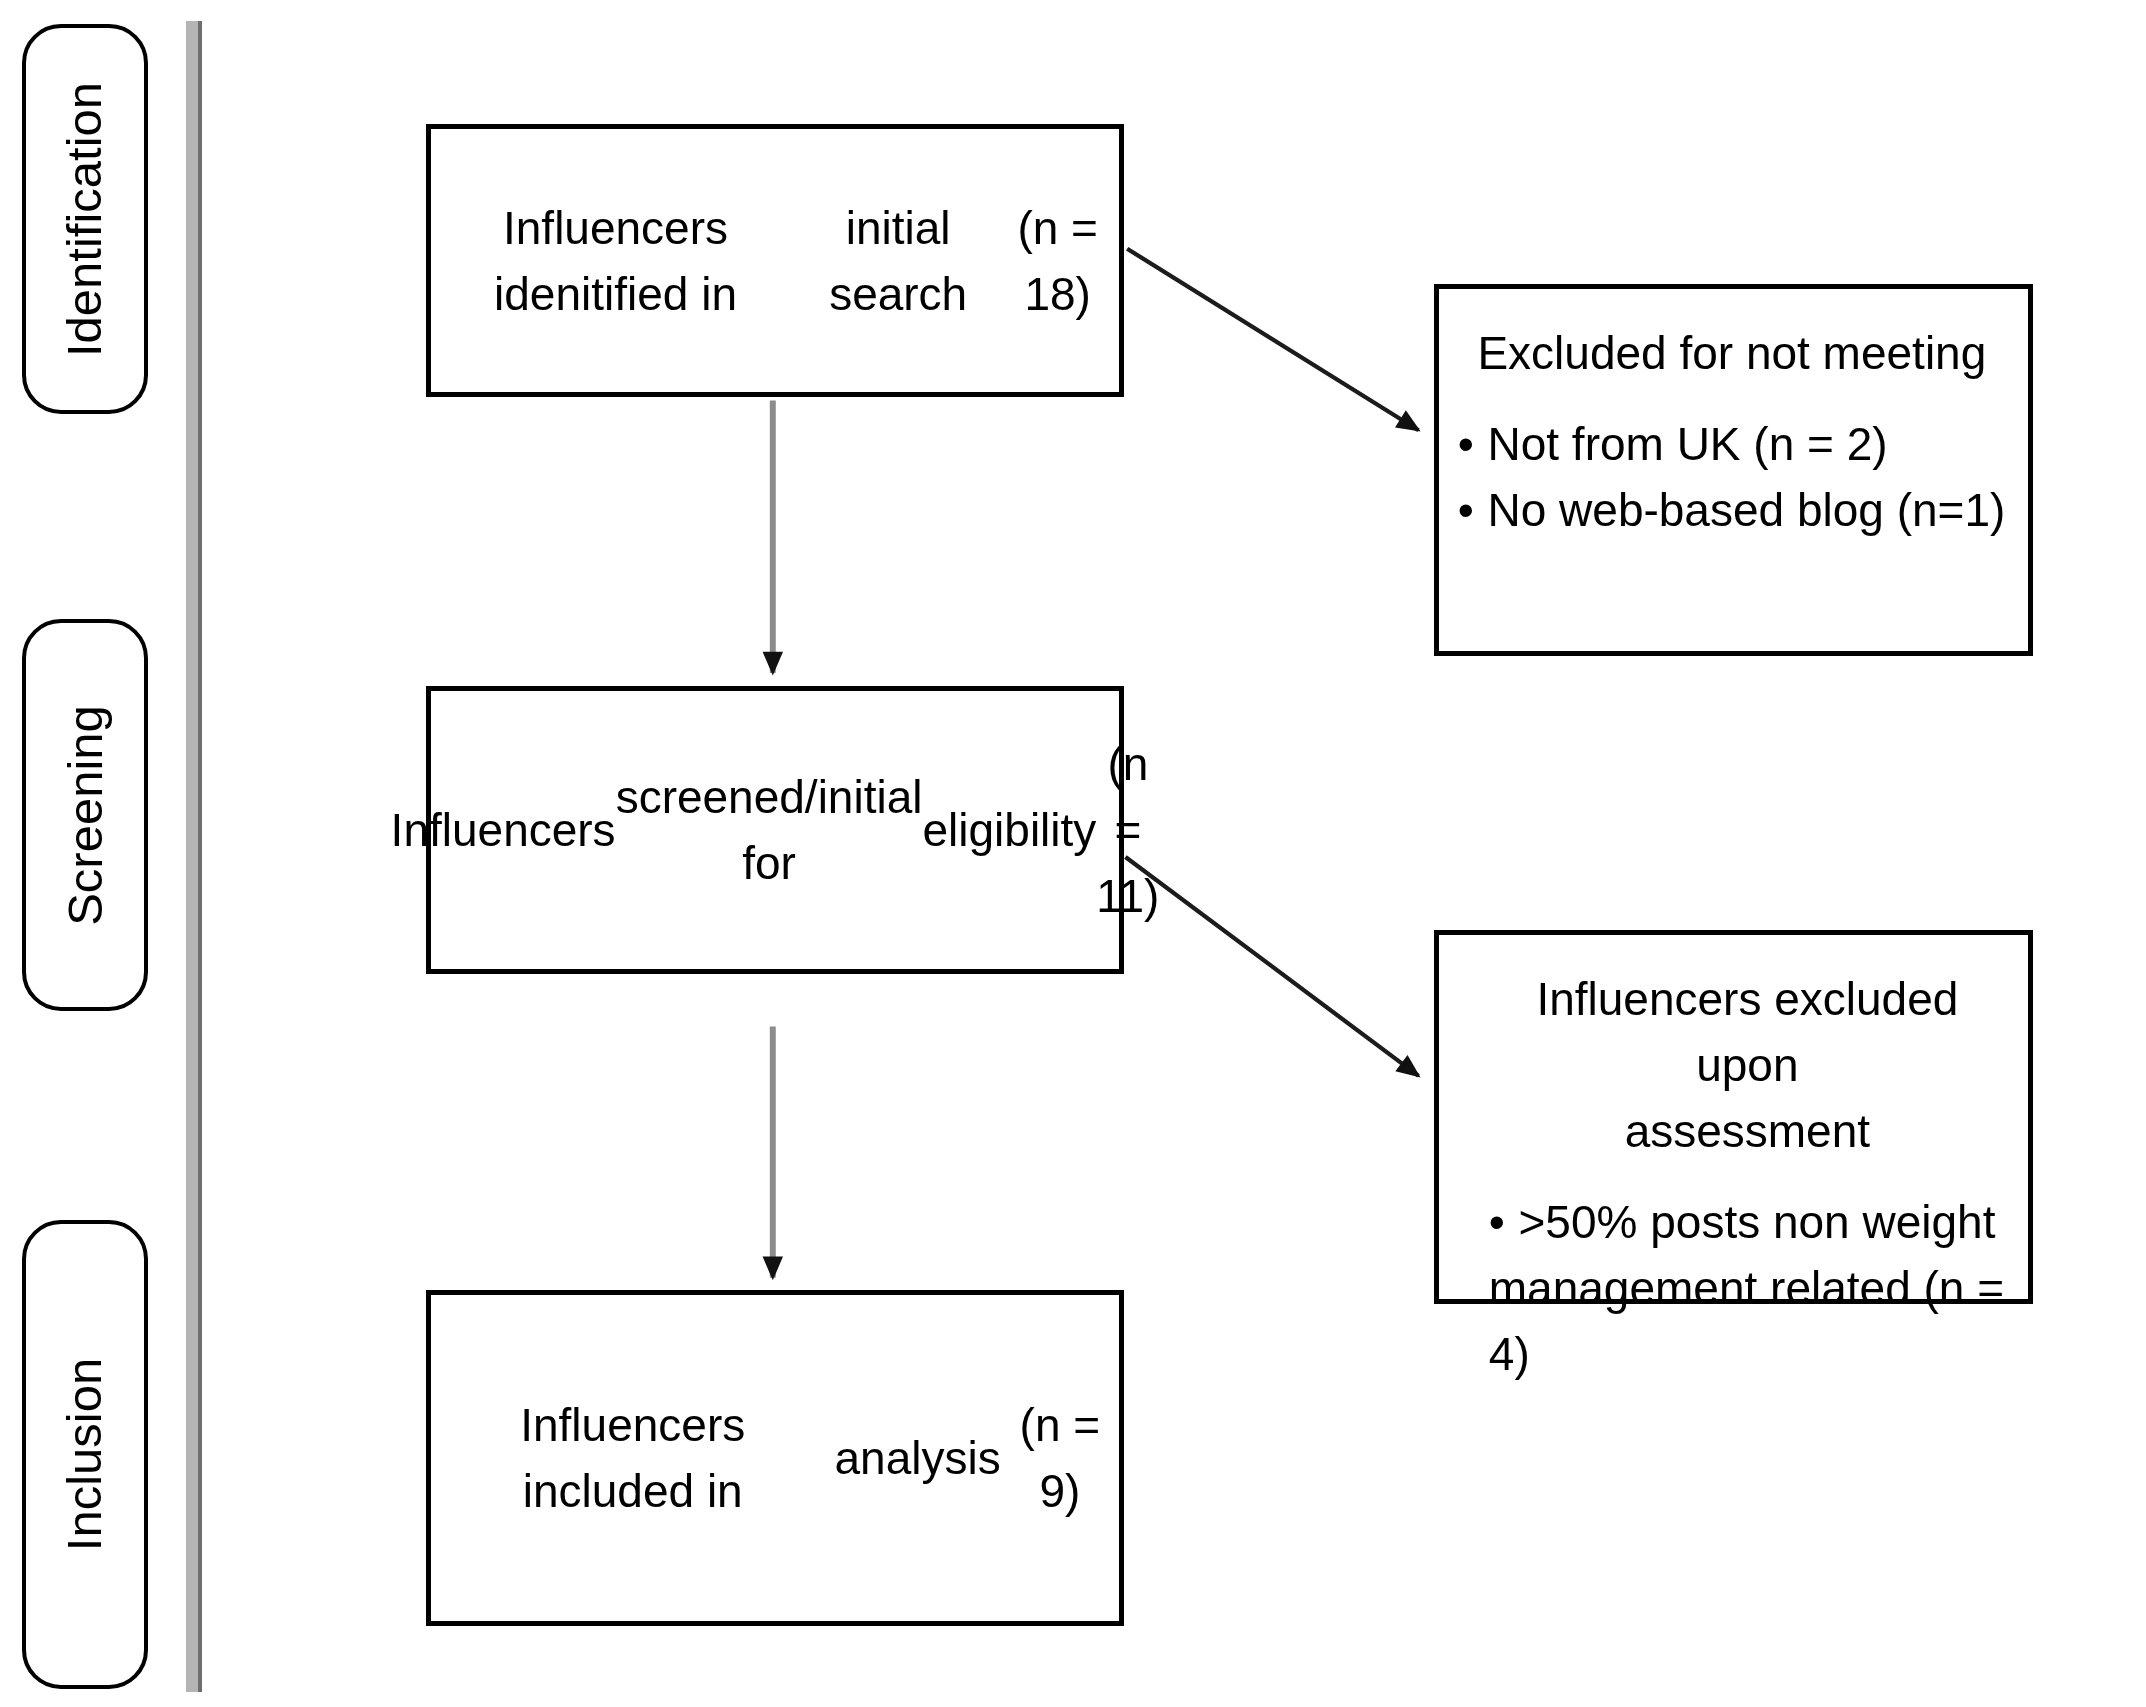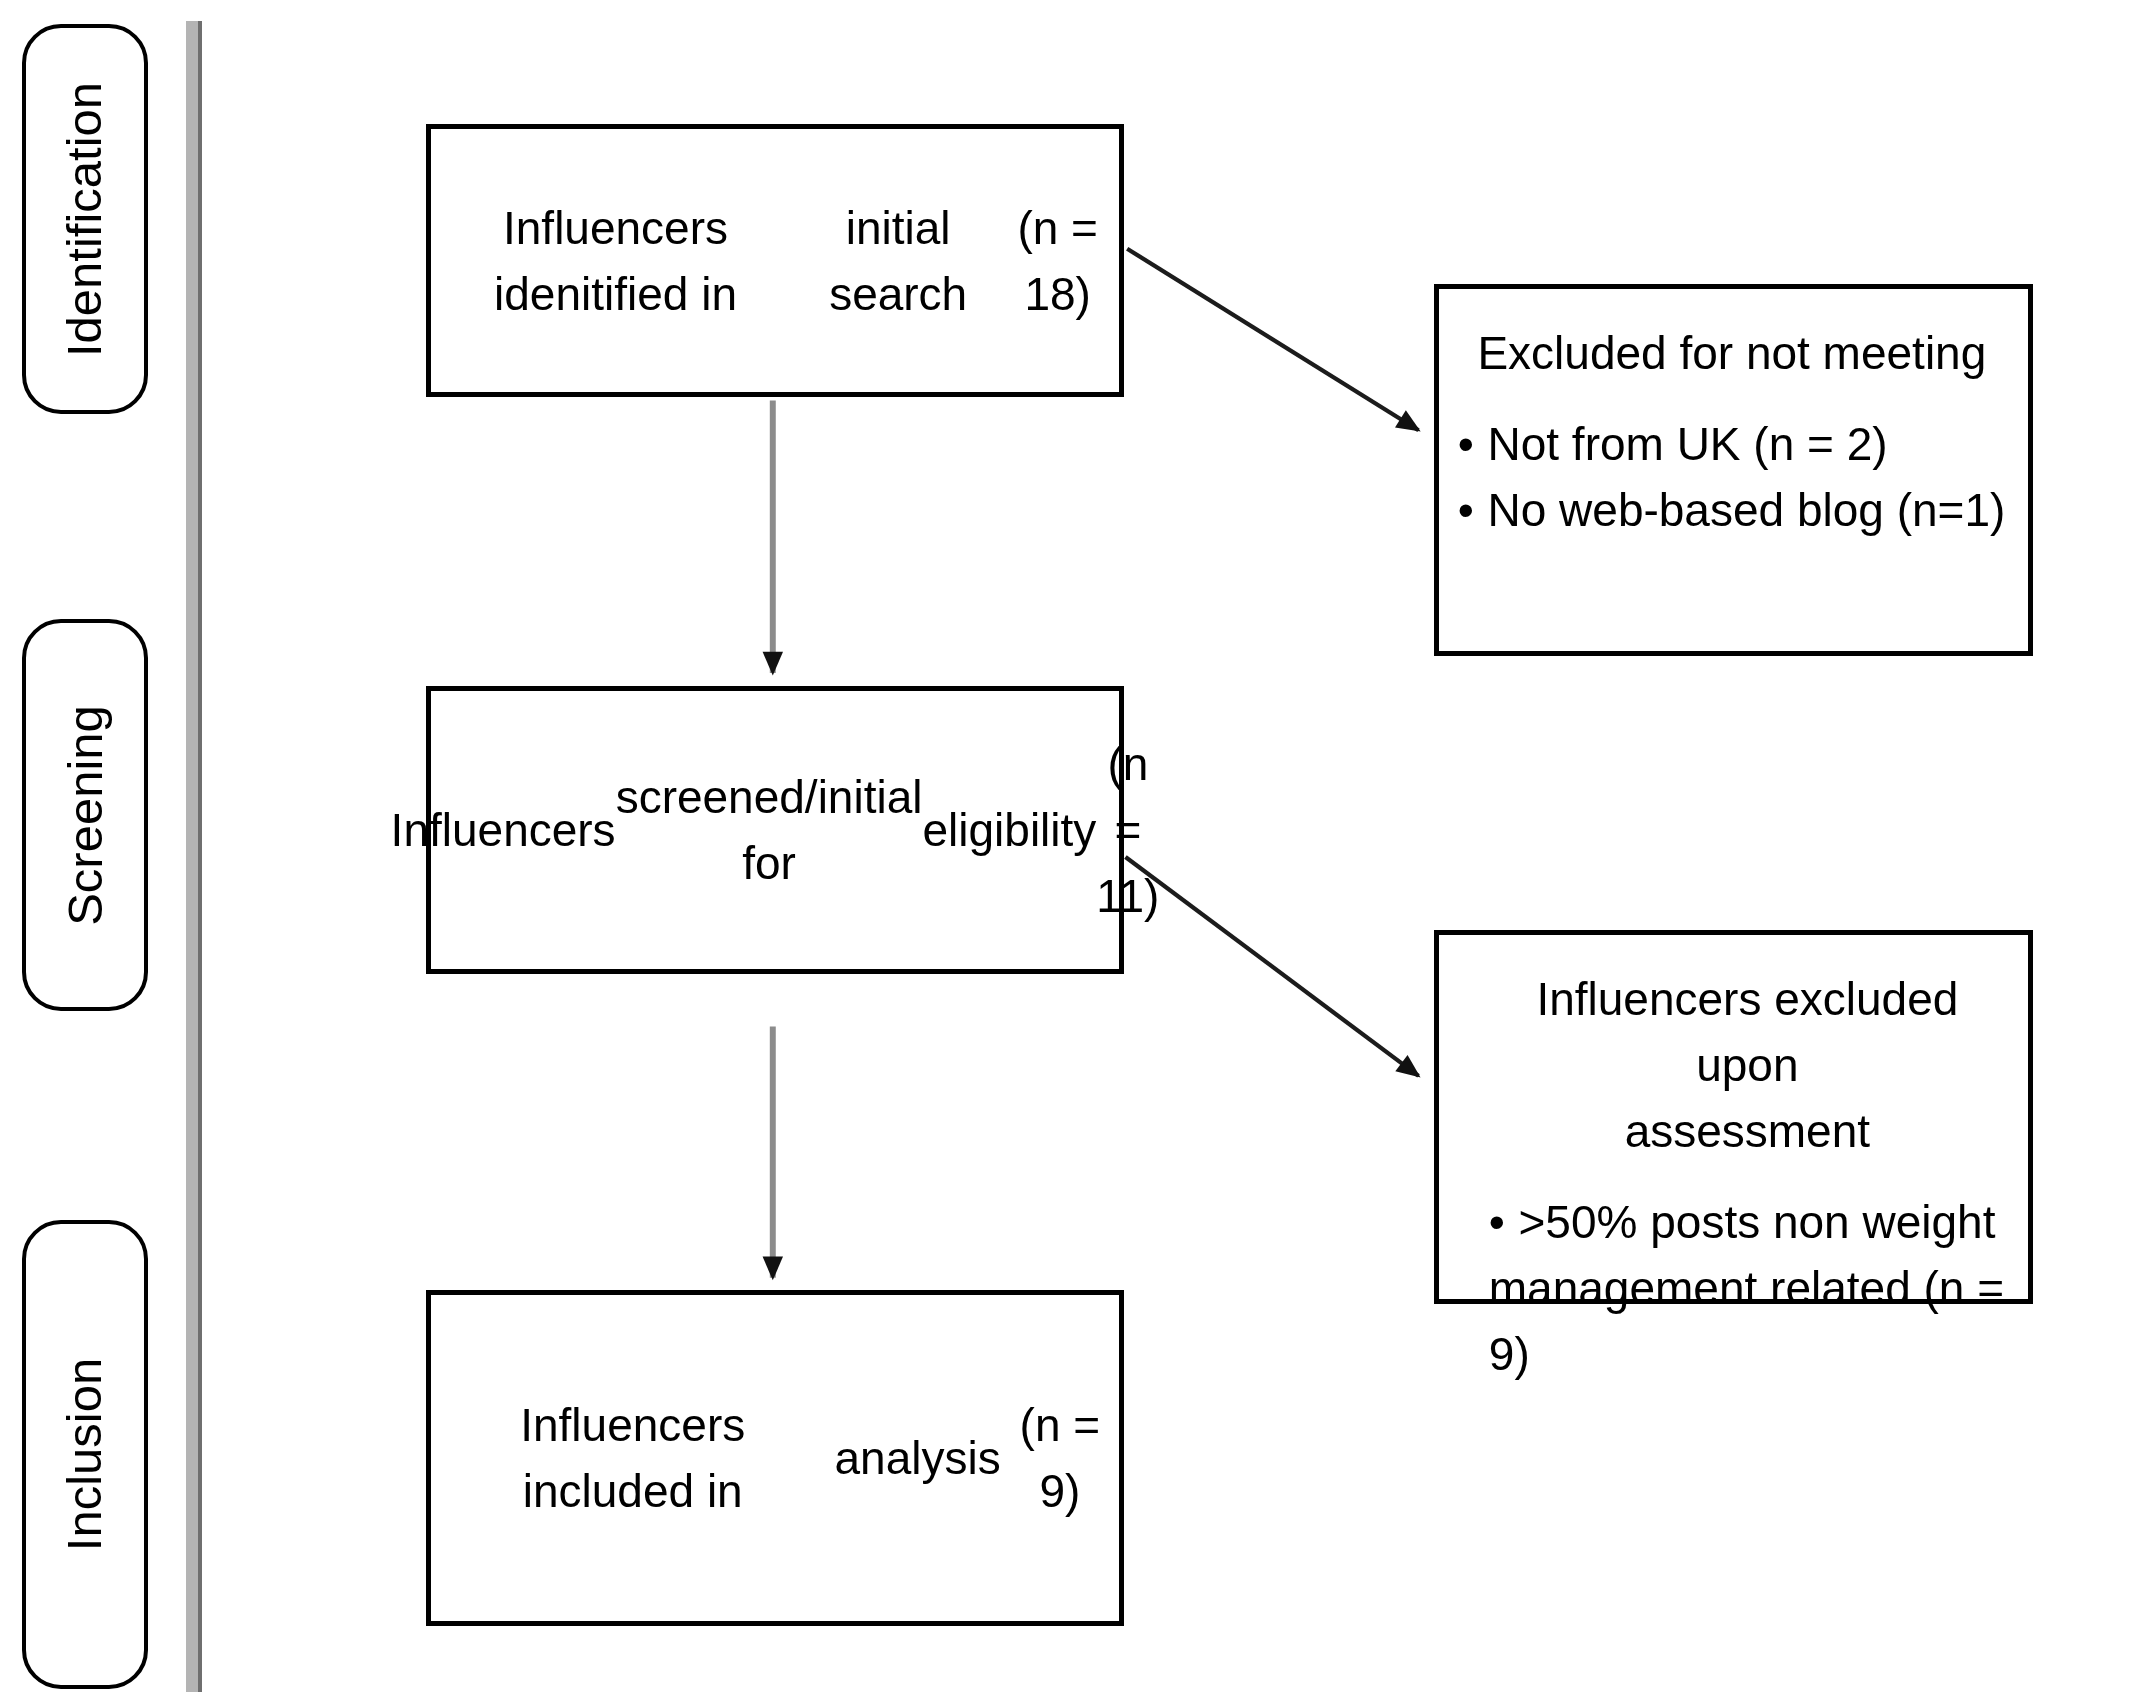--- a/index.html
+++ b/index.html
@@ -137,21 +137,21 @@
 
   <div class="excl-box" id="excl-assessment">
     <div class="excl-title">
       <div>Influencers excluded upon</div>
       <div>assessment</div>
     </div>
     <div class="excl-bullets">
       <div class="bullet-row">
         <span class="bullet-glyph">•</span><span>&gt;50% posts non weight</span>
       </div>
-      <div class="bullet-cont">management related (n = 9)</div>
+      <div class="bullet-cont">management related (n = 4)</div>
     </div>
   </div>
 
   <svg class="arrows" width="2147" height="1708" viewBox="0 0 2520 2005">
     <defs>
       <marker id="ah" markerUnits="userSpaceOnUse" markerWidth="36" markerHeight="36" refX="26" refY="13" orient="auto">
         <path d="M1,1 L29,13 L1,25 Z" fill="#111111"></path>
       </marker>
     </defs>
     <line class="arrow-vertical" x1="907" y1="470" x2="907" y2="790" marker-end="url(#ah)"></line>

